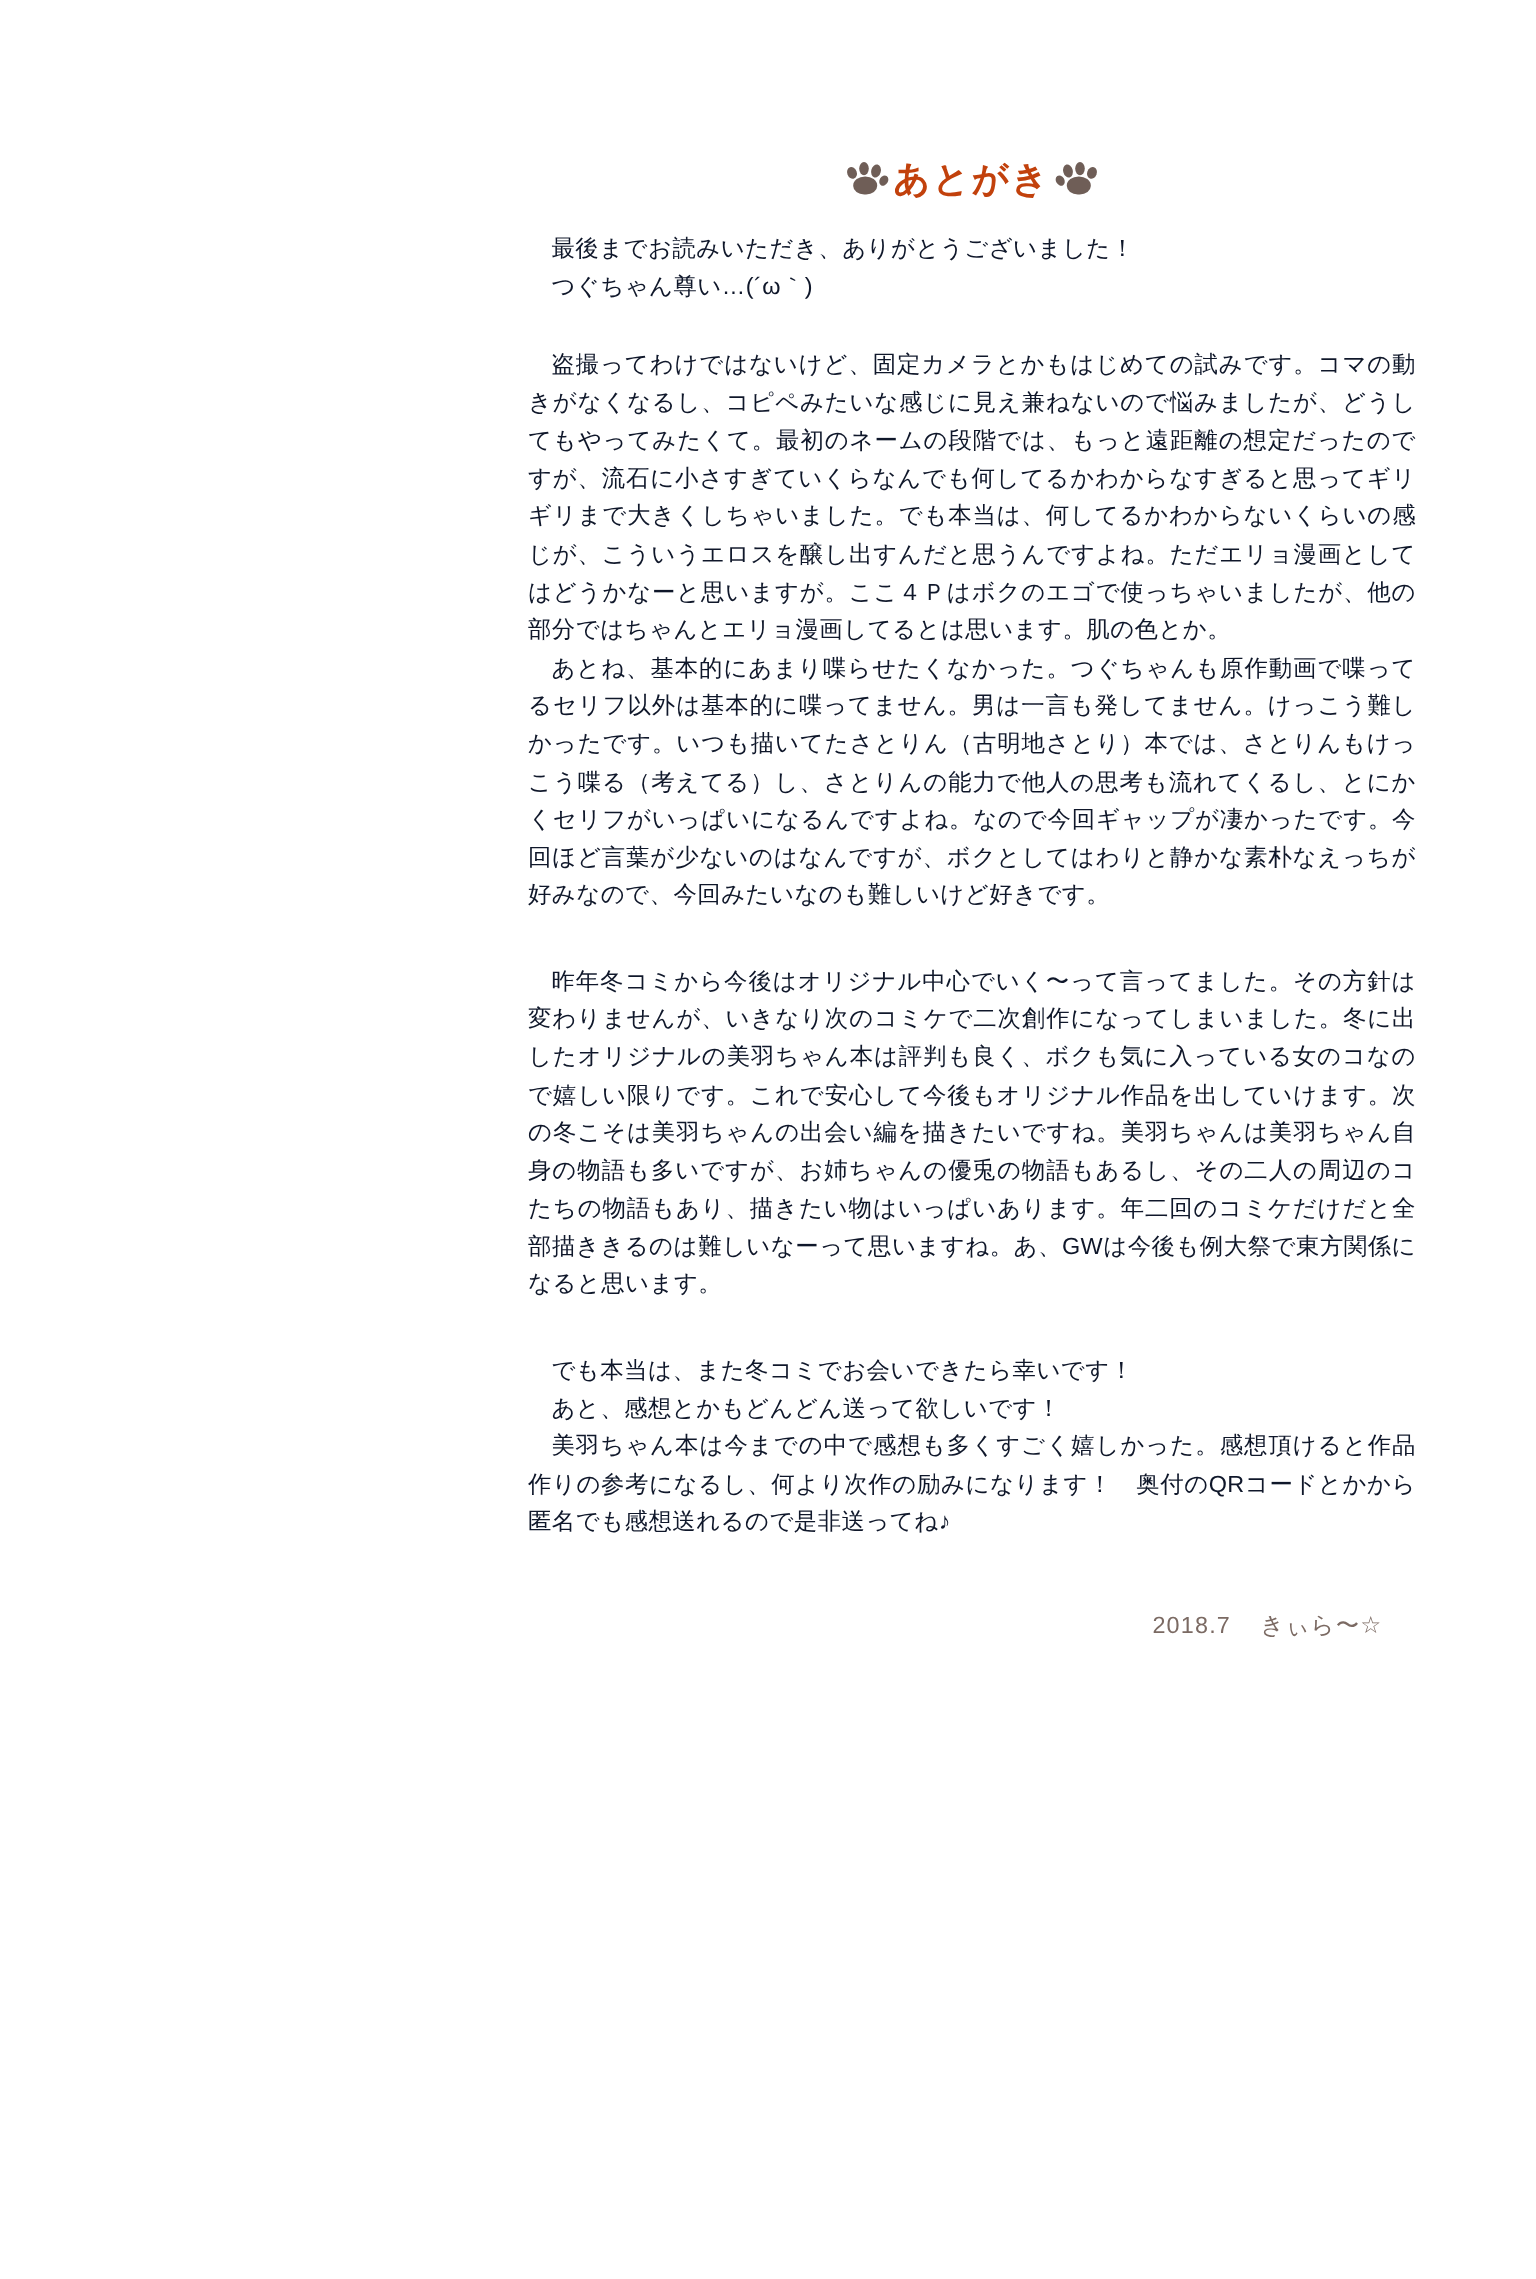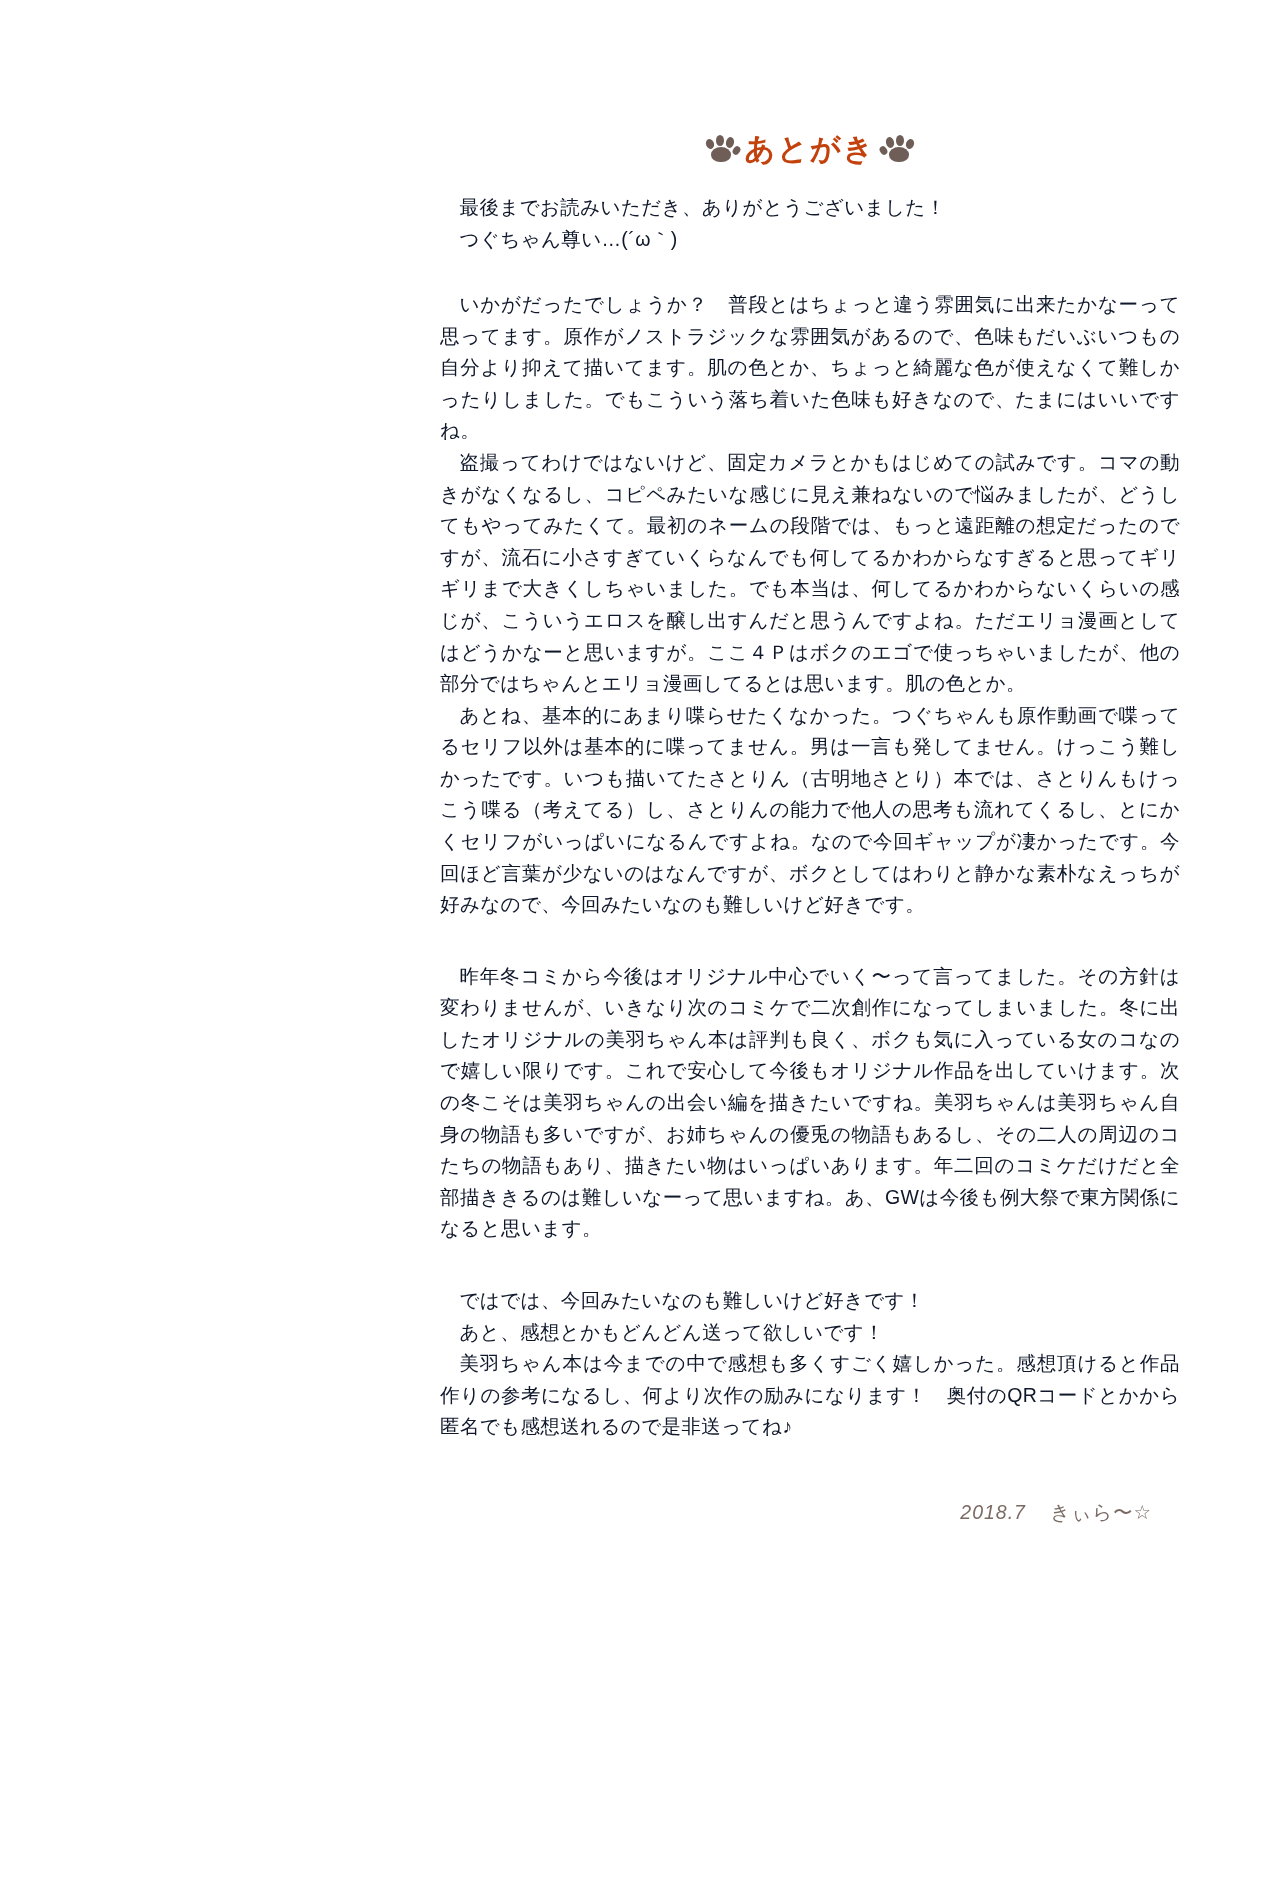--- a/index.html
+++ b/index.html
@@ -75,21 +75,21 @@
   .gap-md { height: 34px; }
   .gap-lg { height: 40px; }
   .signature {
     margin-top: 56px;
     text-align: right;
     font-size: 19.5px;
     color: #7b6a63;
     padding-right: 28px;
     letter-spacing: 0.05em;
   }
-  .sig-date { margin-right: 18px; font-style: italic; }
+  .sig-date { margin-right: 18px; }
 </style>
 </head>
 <body>
 
 <div class="page">
   <div class="content">
 
     <h1 class="afterword-title">
       <span class="paw">
         <span class="pad p1"></span>
@@ -108,32 +108,31 @@
       </span>
     </h1>
 
     <div>
       <p class="para">最後までお読みいただき、ありがとうございました！</p>
       <p class="para">つぐちゃん尊い…(´ω｀)</p>
     </div>
 
     <div class="gap-md"></div>
 
-    <p class="para">いかがだったでしょうか？　普段とはちょっと違う雰囲気に出来たかなーって思ってます。原作がノストラジックな雰囲気があるので、色味もだいぶいつもの自分より抑えて描いてます。肌の色とか、ちょっと綺麗な色が使えなくて難しかったりしました。でもこういう落ち着いた色味も好きなので、たまにはいいですね。</p>
     <p class="para">盗撮ってわけではないけど、固定カメラとかもはじめての試みです。コマの動きがなくなるし、コピペみたいな感じに見え兼ねないので悩みましたが、どうしてもやってみたくて。最初のネームの段階では、もっと遠距離の想定だったのですが、流石に小さすぎていくらなんでも何してるかわからなすぎると思ってギリギリまで大きくしちゃいました。でも本当は、何してるかわからないくらいの感じが、こういうエロスを醸し出すんだと思うんですよね。ただエリョ漫画としてはどうかなーと思いますが。ここ４Ｐはボクのエゴで使っちゃいましたが、他の部分ではちゃんとエリョ漫画してるとは思います。肌の色とか。</p>
     <p class="para">あとね、基本的にあまり喋らせたくなかった。つぐちゃんも原作動画で喋ってるセリフ以外は基本的に喋ってません。男は一言も発してません。けっこう難しかったです。いつも描いてたさとりん（古明地さとり）本では、さとりんもけっこう喋る（考えてる）し、さとりんの能力で他人の思考も流れてくるし、とにかくセリフがいっぱいになるんですよね。なので今回ギャップが凄かったです。今回ほど言葉が少ないのはなんですが、ボクとしてはわりと静かな素朴なえっちが好みなので、今回みたいなのも難しいけど好きです。</p>
 
     <div class="gap-lg"></div>
 
     <p class="para">昨年冬コミから今後はオリジナル中心でいく〜って言ってました。その方針は変わりませんが、いきなり次のコミケで二次創作になってしまいました。冬に出したオリジナルの美羽ちゃん本は評判も良く、ボクも気に入っている女のコなので嬉しい限りです。これで安心して今後もオリジナル作品を出していけます。次の冬こそは美羽ちゃんの出会い編を描きたいですね。美羽ちゃんは美羽ちゃん自身の物語も多いですが、お姉ちゃんの優兎の物語もあるし、その二人の周辺のコたちの物語もあり、描きたい物はいっぱいあります。年二回のコミケだけだと全部描ききるのは難しいなーって思いますね。あ、GWは今後も例大祭で東方関係になると思います。</p>
 
     <div class="gap-lg"></div>
 
     <div>
-      <p class="para">ではでは、今回みたいなのも難しいけど好きです！</p>
+      <p class="para">でも本当は、また冬コミでお会いできたら幸いです！</p>
       <p class="para">あと、感想とかもどんどん送って欲しいです！</p>
       <p class="para">美羽ちゃん本は今までの中で感想も多くすごく嬉しかった。感想頂けると作品作りの参考になるし、何より次作の励みになります！　奥付のQRコードとかから匿名でも感想送れるので是非送ってね♪</p>
     </div>
 
     <div class="signature">
       <span class="sig-date">2018.7</span>
       <span>きぃら〜☆</span>
     </div>
 
   </div>

